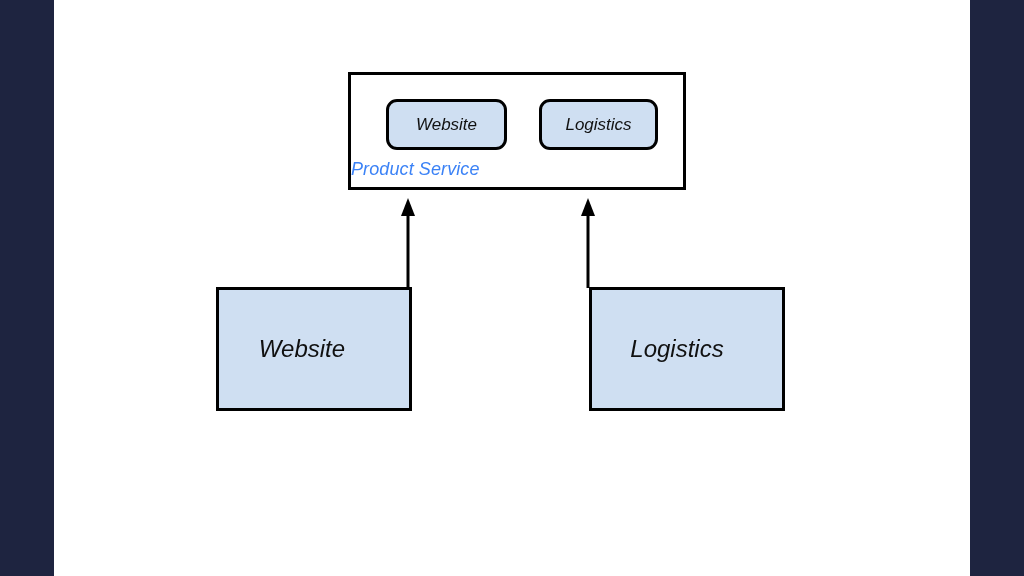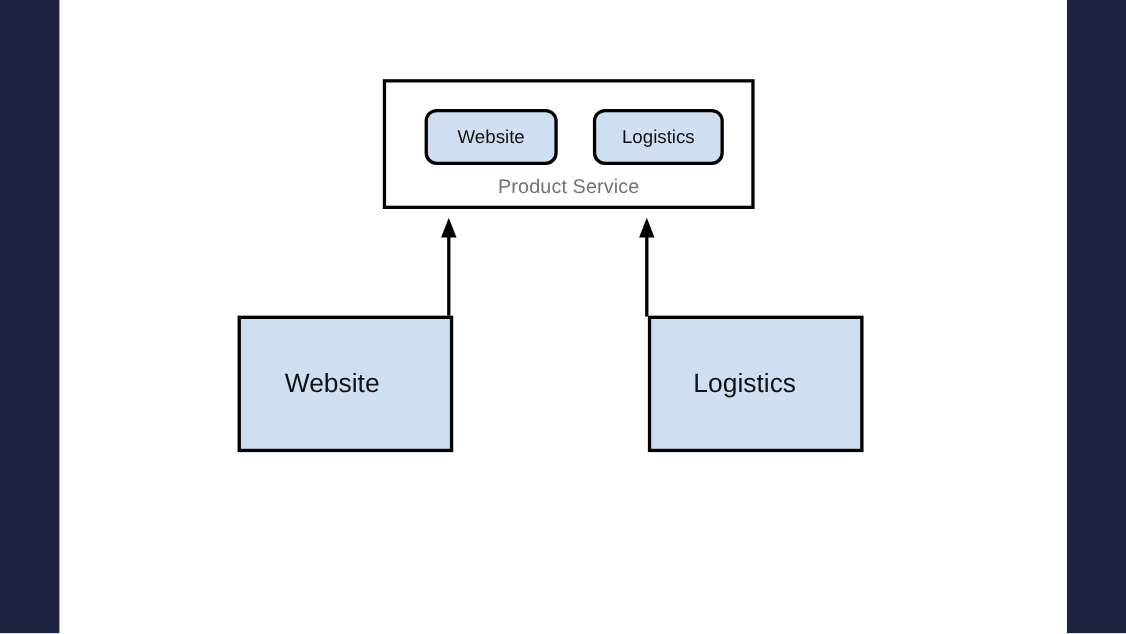--- a/index.html
+++ b/index.html
@@ -10,20 +10,21 @@
   }
   body {
     font-family: "Liberation Sans", sans-serif;
   }
   #canvas {
     position: relative;
     width: 1024px;
     height: 576px;
     background: #ffffff;
     overflow: hidden;
+    font-style: italic;
   }
 
   
   .sidebar {
     position: absolute;
     top: 0;
     height: 576px;
     background: #1e2440;
   }
   .sidebar.left  { left: 0;  width: 54px; }
@@ -38,23 +39,23 @@
     height: 118px;
     box-sizing: border-box;
     background: #ffffff;
     border: 3px solid #000000;
   }
   .service-label {
     position: absolute;
     left: 0;
     right: 0;
     bottom: 7px;
-    text-align: center;
+    text-align: left;
     font-size: 18px;
-    color: #737373;
+    color: #3b82f6;
     letter-spacing: 0.1px;
     white-space: nowrap;
   }
 
   
   .chip {
     position: absolute;
     top: 24px;
     height: 51px;
     box-sizing: border-box;

